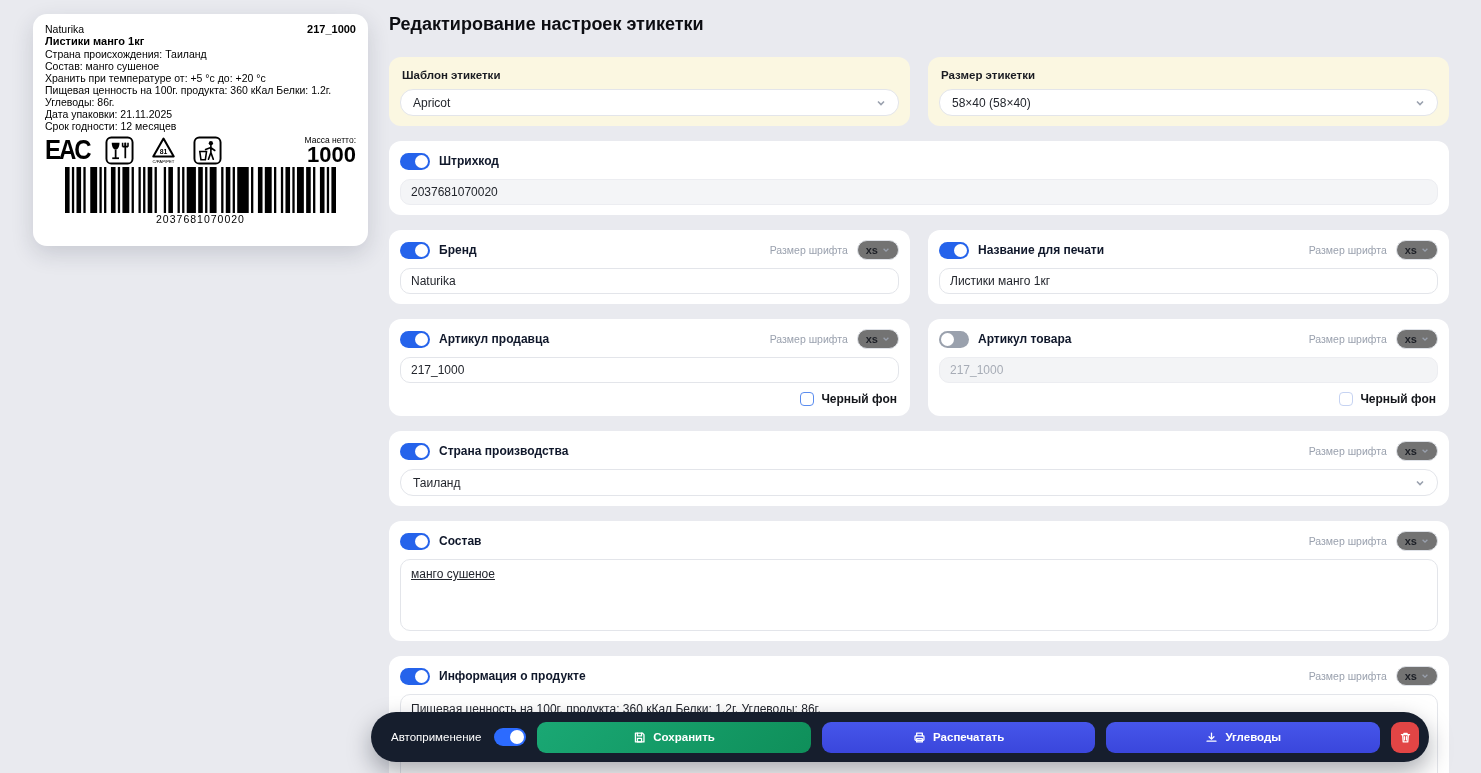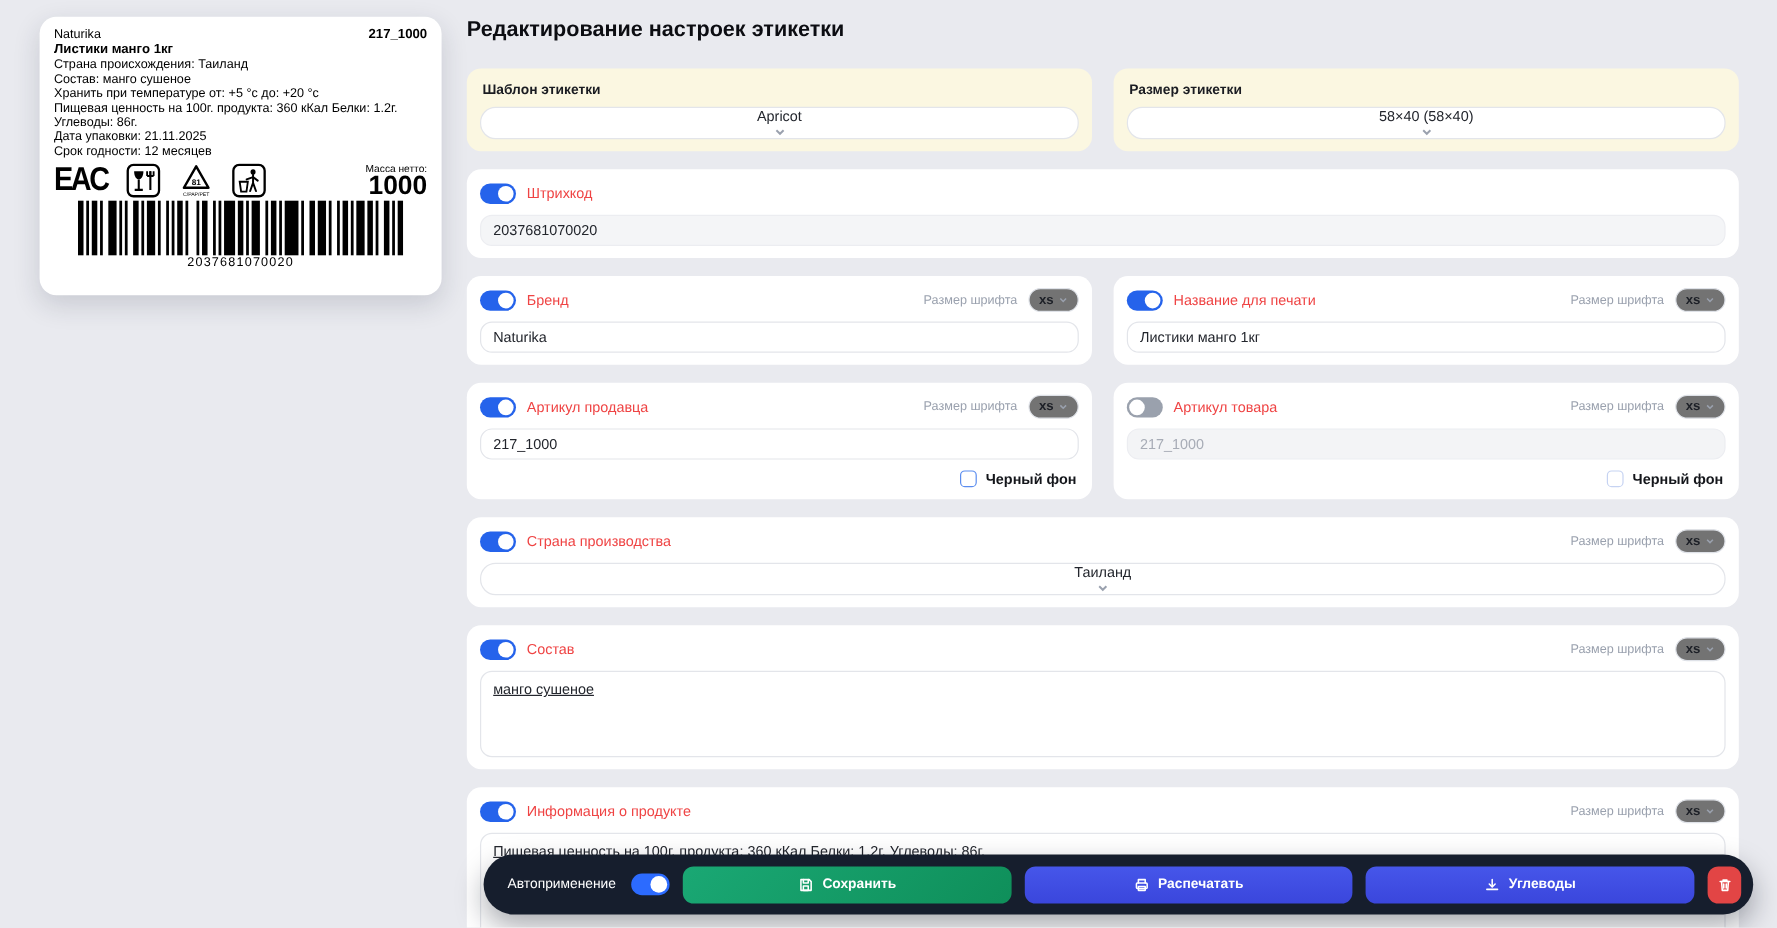--- a/index.html
+++ b/index.html
@@ -39,26 +39,26 @@
   h1.page-title { font-size:18px; font-weight:700; margin:14px 0 0; color:#0c0d12; }
   .row2 { display:flex; gap:18px; }
   .row2 > * { flex:1; }
   .card { background:#fff; border-radius:12px; padding:10px 11px; margin-top:15px; }
   .card.yellow { background:#fbf7e1; margin-top:22px; }
   .y-label { font-size:11.5px; font-weight:600; color:#1a1c22; margin:2px 0 8px 2px; }
 
   .select {
     height:27px; background:#fff; border:1px solid #e3e5ea; border-radius:13px;
     display:flex; align-items:center; justify-content:space-between;
-    padding:0 12px; font-size:12px; color:#23262d; cursor:pointer;flex-direction:column;
+    padding:0 12px; font-size:12px; color:#23262d; cursor:pointer;
   }
   .chev { width:10px; height:10px; stroke:#9aa1ae; fill:none; stroke-width:1.6; }
 
   .card-head { display:flex; align-items:center; gap:9px; height:20px; }
-  .field-label { font-size:12px; font-weight:400; color:#ef4444; }
+  .field-label { font-size:12px; font-weight:700; color:#0f172a; }
   .spacer { flex:1; }
   .fs-label { font-size:10.5px; color:#9aa1ae; }
   .fs-pill {
     height:20px; border:1px solid #dfe2e8; border-radius:11px; background:#737373;
     display:inline-flex; align-items:center; gap:4px; padding:0 8px;
     font-size:11px; font-weight:700; color:#1c1f26; cursor:pointer;
   }
   .fs-pill .chev { width:8px; height:8px; }
 
   .switch { width:30px; height:17px; border-radius:10px; background:#2563eb; position:relative; display:inline-block; flex:0 0 auto; cursor:pointer; }
@@ -82,21 +82,21 @@
 
   .textarea {
     width:100%; margin-top:8px; border:1px solid #e3e5ea; border-radius:10px; background:#fff;
     padding:7px 10px; font-size:12px; color:#23262d; font-family:inherit; resize:none; outline:none; display:block; line-height:15px;text-decoration:underline;
   }
   .textarea.small { height:72px; }
   .textarea.info { height:92px; }
 
   
   .footer {
-    position:absolute; left:403px; top:712px; width:1058px; height:50px; z-index:10;
+    position:absolute; left:371px; top:712px; width:1058px; height:50px; z-index:10;
     background:#161e2d; border-radius:25px;
     display:flex; align-items:center; gap:11px; padding:0 10px 0 20px;
     box-shadow:0 10px 24px rgba(10,15,30,.35);
   }
   .footer-label { color:#fff; font-size:11.5px; }
   .footer .switch { width:32px; height:18px; background:#2c6bff; margin-left:2px; }
   .footer .switch .knob { width:14px; height:14px; }
   .btn {
     flex:1; height:31px; border:none; border-radius:9px; color:#fff;
     font-size:11.5px; font-weight:600; font-family:inherit;

